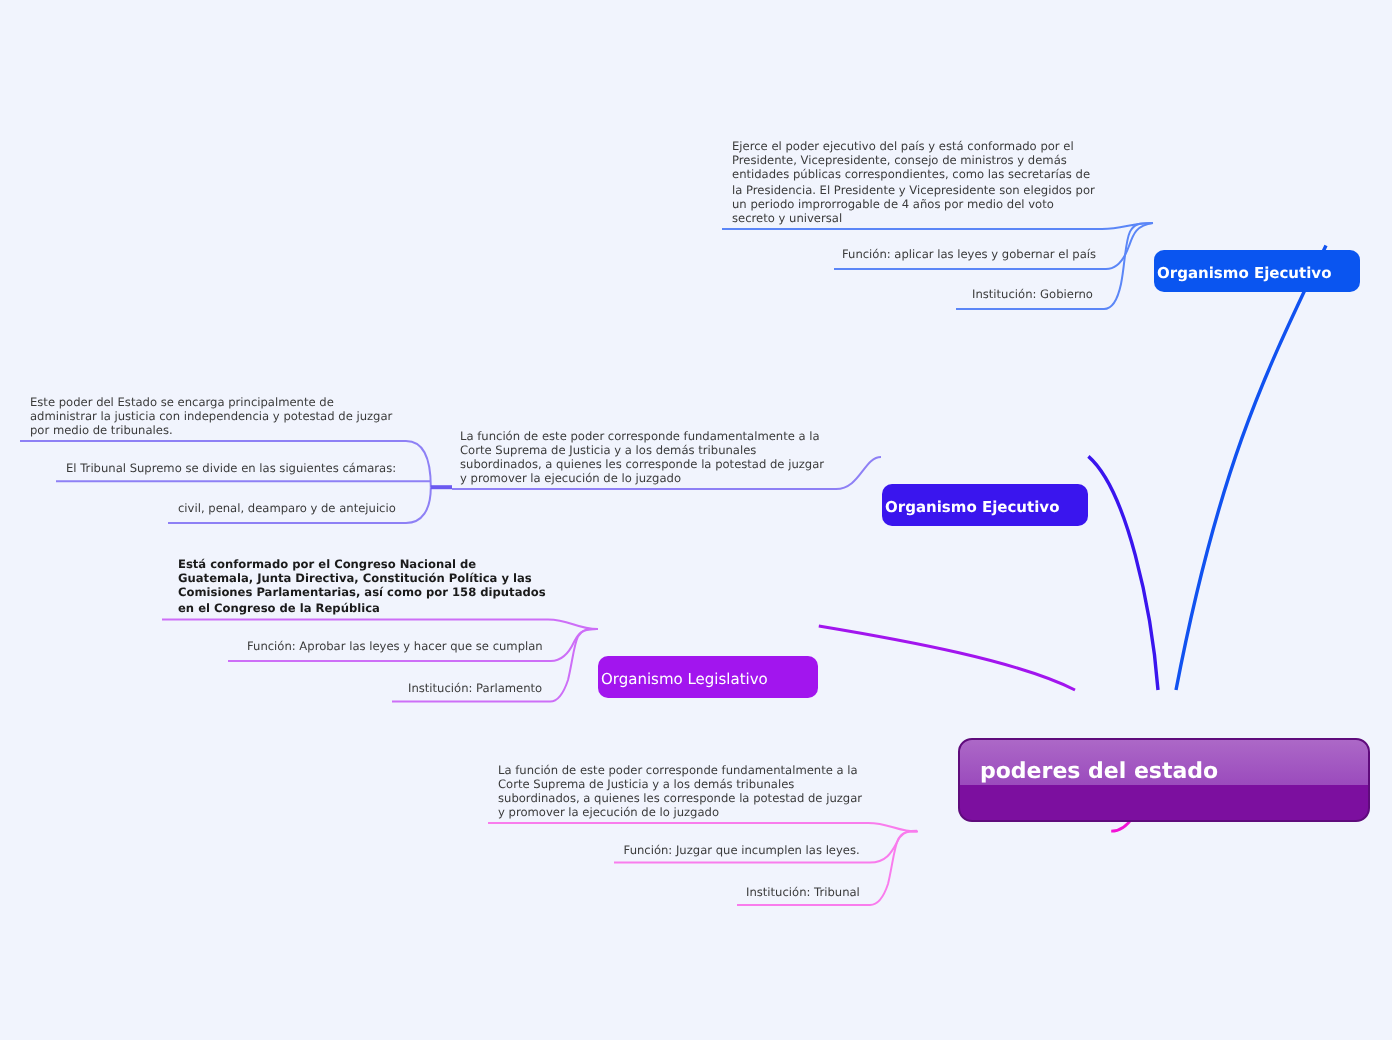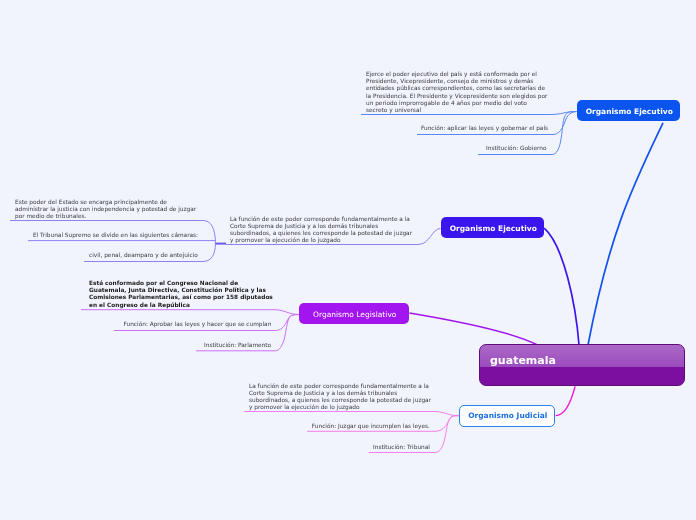--- a/index.html
+++ b/index.html
@@ -1,21 +1,21 @@
 <!DOCTYPE html>
 <html><head>
 <meta charset="utf-8">
 <style>
   html,body{margin:0;padding:0;}
   body{width:696px;height:520px;background:#f1f4fd;overflow:hidden;
        font-family:"DejaVu Sans",sans-serif;-webkit-font-smoothing:antialiased;}
   #stage{position:relative;width:696px;height:520px;}
   svg.links{position:absolute;left:0;top:0;width:696px;height:520px;pointer-events:none;}
   .node{position:absolute;box-sizing:border-box;display:flex;align-items:center;
-        justify-content:center;white-space:nowrap;padding-top:1.5px;padding-left:1.5px;}
+        white-space:nowrap;padding-top:1.5px;padding-left:1.5px;margin-top:25px;}
   .n-exec1{left:577px;top:100px;width:103px;height:21px;background:#0a55f0;
            border-radius:5px;color:#fff;font-weight:bold;font-size:7.5px;}
   .n-exec2{left:441px;top:217px;width:103px;height:21px;background:#3a15ee;
            border-radius:5px;color:#fff;font-weight:bold;font-size:7.5px;}
   .n-legis{left:299px;top:303px;width:110px;height:21px;background:#a215ee;
            border-radius:5px;color:#fff;font-weight:normal;font-size:7.5px;}
   .n-jud{left:459px;top:404.6px;width:96px;height:22px;background:#fff;
          border:1.7px solid #2b83ef;border-radius:5px;color:#1a6fe3;
          font-weight:bold;font-size:7.5px;padding-top:0.2px;}
   .n-center{left:479px;top:344px;width:206px;height:42px;border-radius:7px;
@@ -101,19 +101,16 @@
 
   <div class="node n-exec1">
       <span>Organismo Ejecutivo</span>
     </div>
   <div class="node n-exec2">
       <span>Organismo Ejecutivo</span>
     </div>
   <div class="node n-legis">
       <span>Organismo Legislativo</span>
     </div>
-  <div class="node n-jud">
-      <span>Organismo Judicial</span>
-    </div>
   <div class="node n-center">
-    <div>guatemala</div>
+    <div>poderes del estado</div>
   </div>
 </div>
 
 </body></html>

